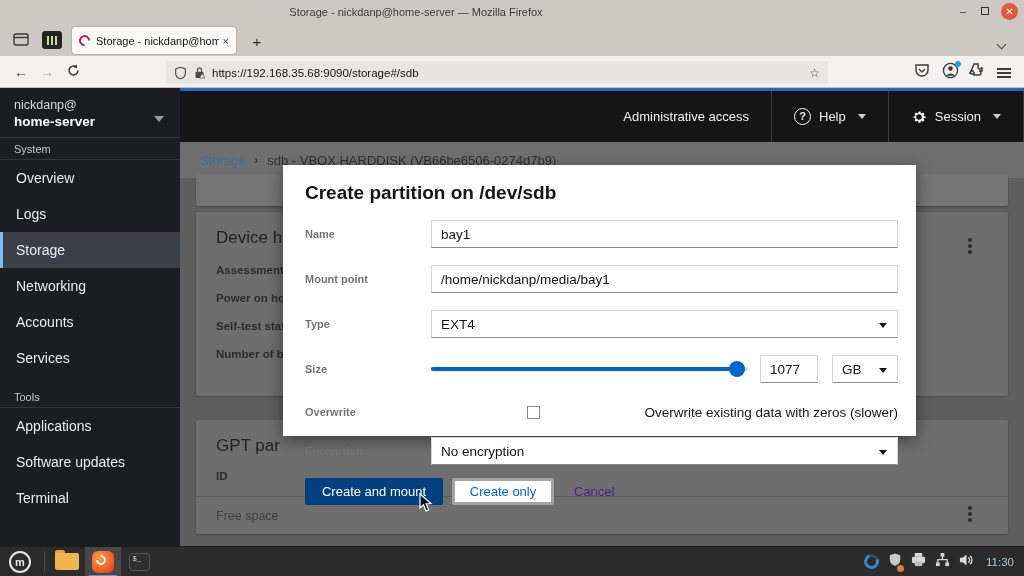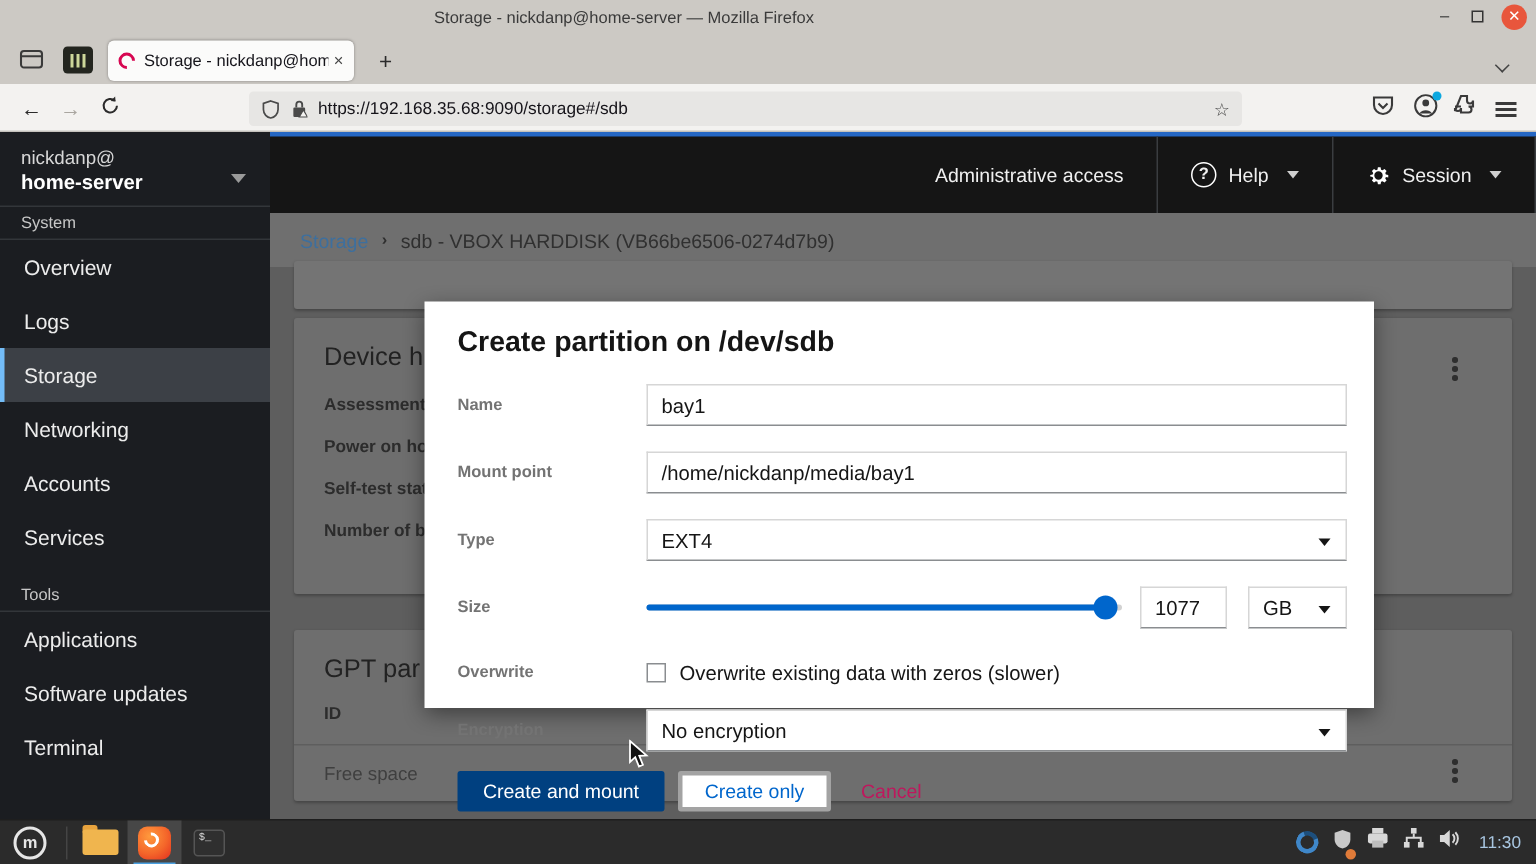--- a/index.html
+++ b/index.html
@@ -81,39 +81,39 @@
   #gpt-card { top:278px; height:114px; }
   #gpt-id { padding-left:20px; margin-top:14px; font-size:11.5px; font-weight:bold; color:#2c2c2c; }
   #gpt-foot { position:absolute; left:0; right:0; top:76px; height:38px; border-top:1px solid #5e5e5e; display:flex; align-items:center; }
   #gpt-free { padding-left:20px; font-size:12.5px; color:#3f3f3f; }
   .kebab { position:absolute; right:36px; width:4px; }
   .kebab i { display:block; width:3.6px; height:3.6px; border-radius:50%; background:#2e2e2e; margin-bottom:2.6px; }
   #kebab1 { top:26px; }
   #kebab2 { top:86px; }
 
   
-  #dialog { left:283px; top:165px; width:633px; height:271px; background:#fff; box-shadow:0 4px 14px rgba(0,0,0,.45); z-index:5;margin-top:36px; }
+  #dialog { left:283px; top:165px; width:633px; height:271px; background:#fff; box-shadow:0 4px 14px rgba(0,0,0,.45); z-index:5; }
   #dlg-title { position:absolute; left:22px; top:17px; font-size:19px; font-weight:600; color:#151515; }
   .drow { position:absolute; left:22px; right:18px; display:flex; align-items:center; }
   .dlabel { width:126px; flex:none; font-size:11px; font-weight:bold; color:#737373; }
   .dinput { flex:1; height:28px; border:1px solid #d6d6d6; border-bottom-color:#8a8d90; background:#fff; font-family:"Liberation Sans",sans-serif; font-size:13.5px; color:#151515; padding:0 9px; }
   .dselect { flex:1; height:28px; border:1px solid #d6d6d6; border-bottom-color:#8a8d90; background:#fff; font-size:13.5px; color:#151515; display:flex; align-items:center; padding:0 9px; position:relative; }
   .dselect .sel-caret { position:absolute; right:10px; top:12px; width:0; height:0; border-left:4.5px solid transparent; border-right:4.5px solid transparent; border-top:5.5px solid #151515; }
   #slider-wrap { flex:1; height:28px; position:relative; margin-right:12px; }
   #slider-rail { position:absolute; left:0; right:0; top:12px; height:4px; background:#d2d2d2; border-radius:2px; }
   #slider-fill { position:absolute; left:0; top:12px; height:4px; width:96.5%; background:#0066cc; border-radius:2px; }
   #slider-handle { position:absolute; top:6px; left:calc(96.5% - 8px); width:16px; height:16px; border-radius:50%; background:#0066cc; }
   #size-input { flex:none; width:58px; }
   #unit-select { flex:none; width:66px; margin-left:14px; }
   #checkbox { width:13px; height:13px; border:1px solid #8a8d90; background:#fff; flex:none; }
   #check-text { margin-left:9px; font-size:13.5px; color:#151515; }
   #dlg-footer { position:absolute; left:22px; top:313px; display:flex; align-items:center; }
   #btn-primary { width:138px; height:27px; background:#004080; color:#fff; font-size:13px; border:none; border-radius:2px; font-family:"Liberation Sans",sans-serif; }
   #btn-secondary { width:102px; height:27px; margin-left:9px; background:#fff; color:#0066cc; font-size:13px; border:3px solid #a3a3a3; border-radius:2px; font-family:"Liberation Sans",sans-serif; }
-  #btn-cancel { margin-left:20px; font-size:13px; color:#be185d; }
+  #btn-cancel { margin-left:20px; font-size:13px; color:#4c1d95; }
 
   #cursor { left:419px; top:493px; z-index:9; }
 
   
   #taskbar { left:0; top:546px; width:1024px; height:30px; background:#2b2b2b; border-top:1px solid #1e1e1e; display:flex; align-items:center; }
   #mint-btn { width:40px; height:30px; display:flex; align-items:center; justify-content:center; }
   #mint-logo { width:22px; height:22px; border:2px solid #e6e6e6; border-radius:50%; color:#e6e6e6; font-size:11px; font-weight:bold; text-align:center; line-height:18px; }
   #tb-div { width:1px; height:22px; background:#454545; margin:0 4px; }
   .task-btn { width:36px; height:30px; display:flex; align-items:center; justify-content:center; position:relative; }
   .task-btn.active { background:#474747; }
@@ -311,21 +311,21 @@
       <div id="slider-fill"></div>
       <div id="slider-handle"></div>
     </div>
     <input class="dinput" id="size-input" value="1077" style="">
     <div class="dselect" id="unit-select">
       <span>GB</span>
       <span class="sel-caret"></span>
     </div>
   </div>
 
-  <div class="drow" style="top:237px; height:20px;">
+  <div class="drow" style="top:237px; height:20px;justify-content:space-between;">
     <span class="dlabel">Overwrite</span>
     <span id="checkbox"></span>
     <span id="check-text">Overwrite existing data with zeros (slower)</span>
   </div>
 
   <div class="drow" style="top:272px; height:28px;">
     <span class="dlabel">Encryption</span>
     <div class="dselect">
       <span>No encryption</span>
       <span class="sel-caret"></span>

